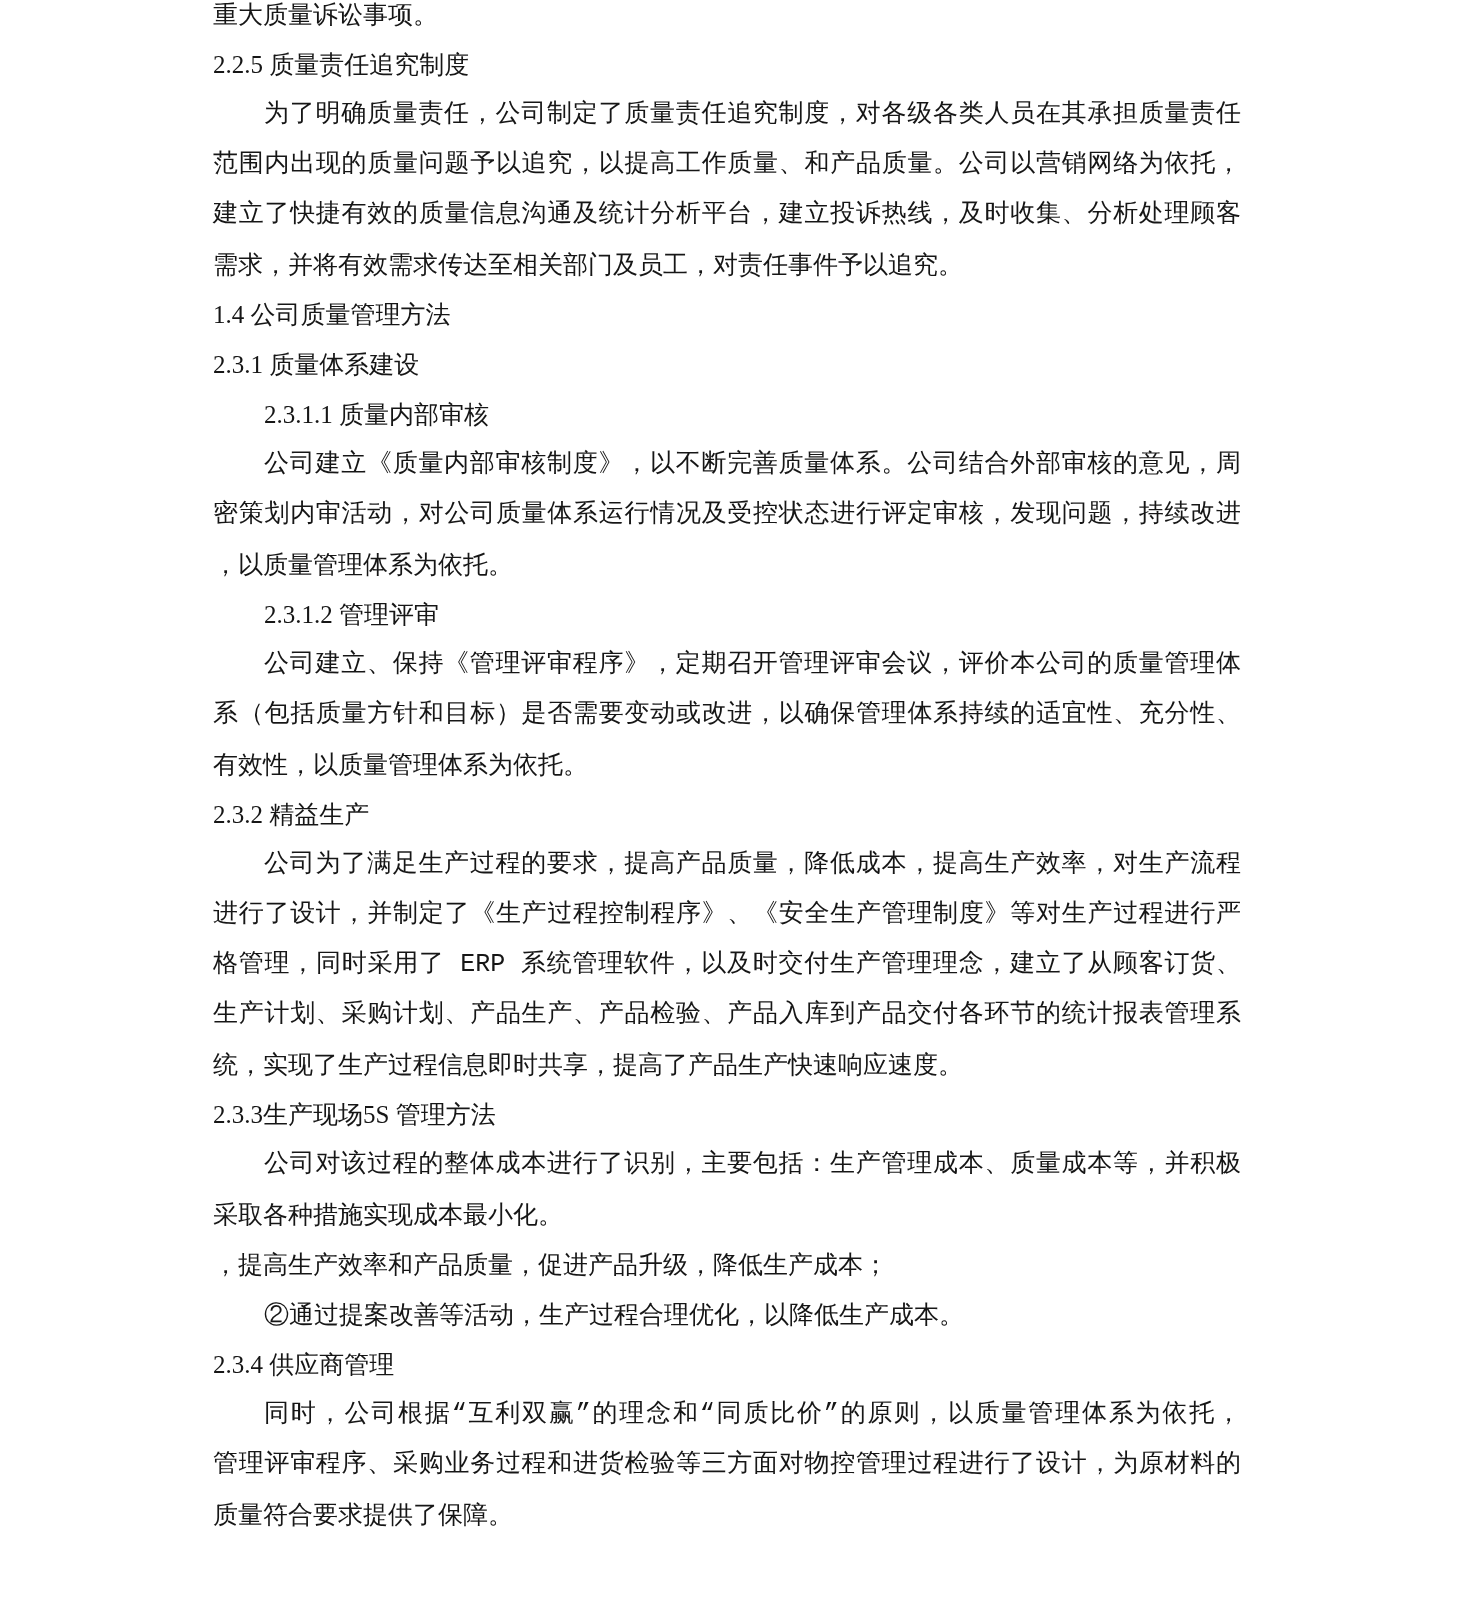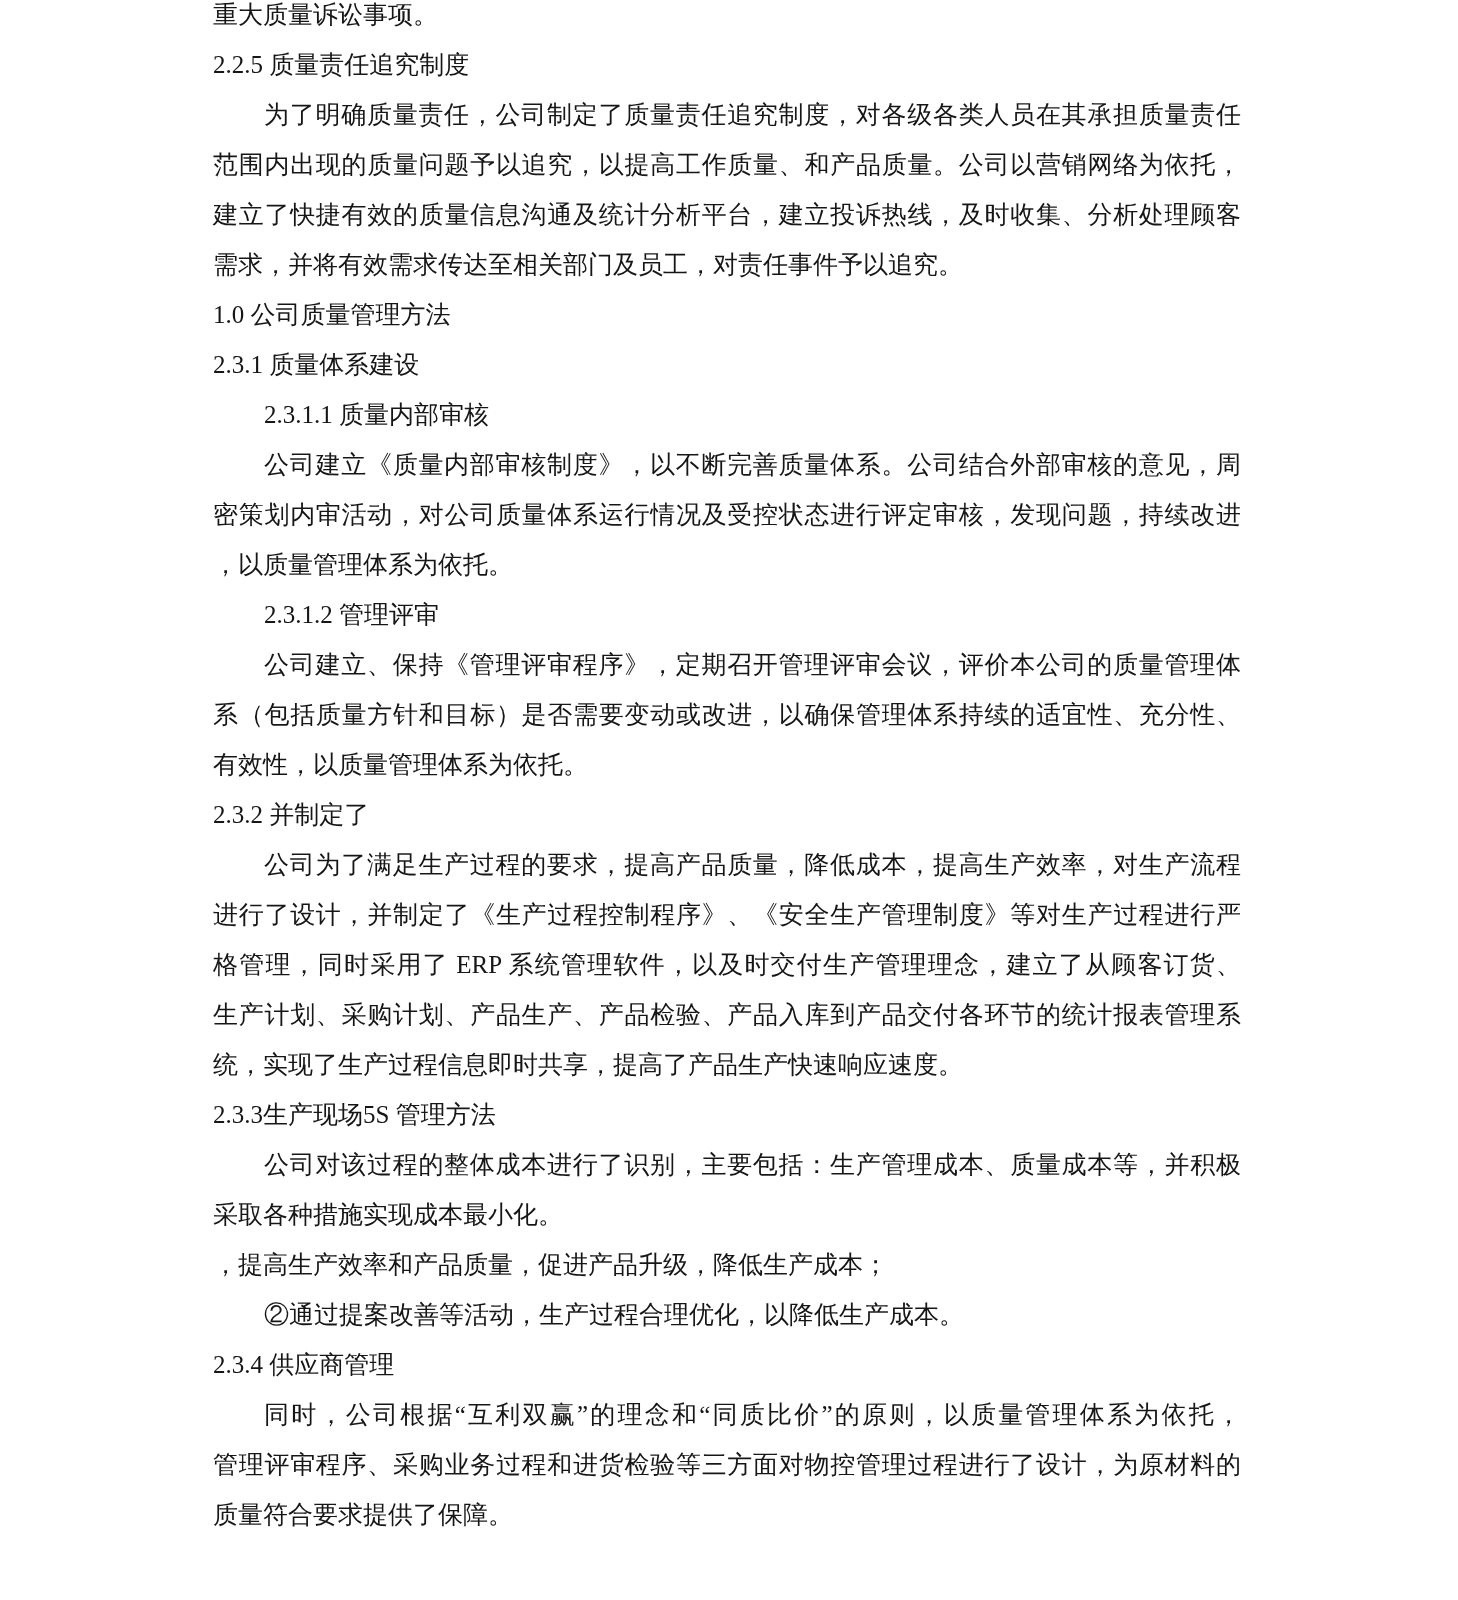--- a/index.html
+++ b/index.html
@@ -32,44 +32,45 @@
     height: 50px;
     text-align: left;
   }
   .line.indent {
     text-indent: 51px;
   }
   .line.justify {
     text-align: justify;
     text-align-last: justify;
     text-justify: inter-character;
+    font-family: Liberation Mono, monospace;
   }
 </style>
 </head>
 <body>
 
 <div class="page">
   <div class="text-block" id="doc-body" style="color: rgb(22, 22, 22);">
       <div class="line">重大质量诉讼事项。</div>
       <div class="line">2.2.5 质量责任追究制度</div>
       <div class="line indent justify">为了明确质量责任，公司制定了质量责任追究制度，对各级各类人员在其承担质量责任</div>
       <div class="line justify">范围内出现的质量问题予以追究，以提高工作质量、和产品质量。公司以营销网络为依托，</div>
       <div class="line justify">建立了快捷有效的质量信息沟通及统计分析平台，建立投诉热线，及时收集、分析处理顾客</div>
       <div class="line">需求，并将有效需求传达至相关部门及员工，对责任事件予以追究。</div>
-      <div class="line">1.0 公司质量管理方法</div>
+      <div class="line">1.4 公司质量管理方法</div>
       <div class="line">2.3.1 质量体系建设</div>
       <div class="line indent">2.3.1.1 质量内部审核</div>
       <div class="line indent justify">公司建立《质量内部审核制度》，以不断完善质量体系。公司结合外部审核的意见，周</div>
       <div class="line justify">密策划内审活动，对公司质量体系运行情况及受控状态进行评定审核，发现问题，持续改进</div>
       <div class="line">，以质量管理体系为依托。</div>
       <div class="line indent">2.3.1.2 管理评审</div>
       <div class="line indent justify">公司建立、保持《管理评审程序》，定期召开管理评审会议，评价本公司的质量管理体</div>
       <div class="line justify">系（包括质量方针和目标）是否需要变动或改进，以确保管理体系持续的适宜性、充分性、</div>
       <div class="line">有效性，以质量管理体系为依托。</div>
-      <div class="line">2.3.2 并制定了</div>
+      <div class="line">2.3.2 精益生产</div>
       <div class="line indent justify">公司为了满足生产过程的要求，提高产品质量，降低成本，提高生产效率，对生产流程</div>
       <div class="line justify">进行了设计，并制定了《生产过程控制程序》、《安全生产管理制度》等对生产过程进行严</div>
       <div class="line justify">格管理，同时采用了 ERP 系统管理软件，以及时交付生产管理理念，建立了从顾客订货、</div>
       <div class="line justify">生产计划、采购计划、产品生产、产品检验、产品入库到产品交付各环节的统计报表管理系</div>
       <div class="line">统，实现了生产过程信息即时共享，提高了产品生产快速响应速度。</div>
       <div class="line">2.3.3生产现场5S 管理方法</div>
       <div class="line indent justify">公司对该过程的整体成本进行了识别，主要包括：生产管理成本、质量成本等，并积极</div>
       <div class="line">采取各种措施实现成本最小化。</div>
       <div class="line">，提高生产效率和产品质量，促进产品升级，降低生产成本；</div>
       <div class="line indent">②通过提案改善等活动，生产过程合理优化，以降低生产成本。</div>

